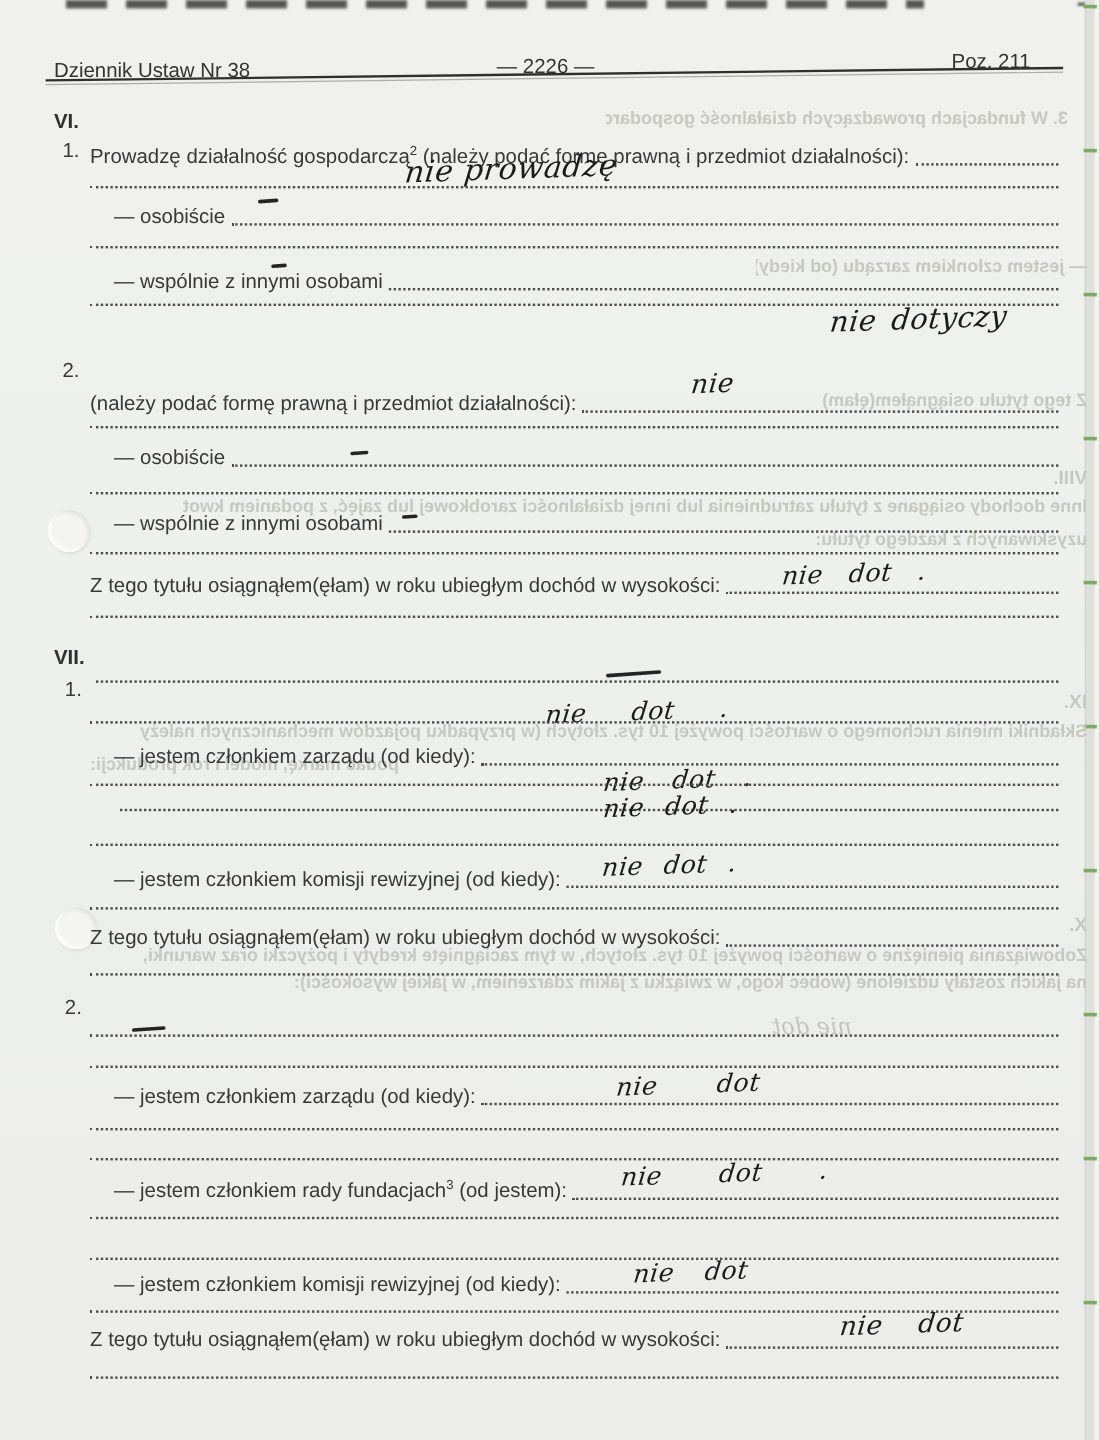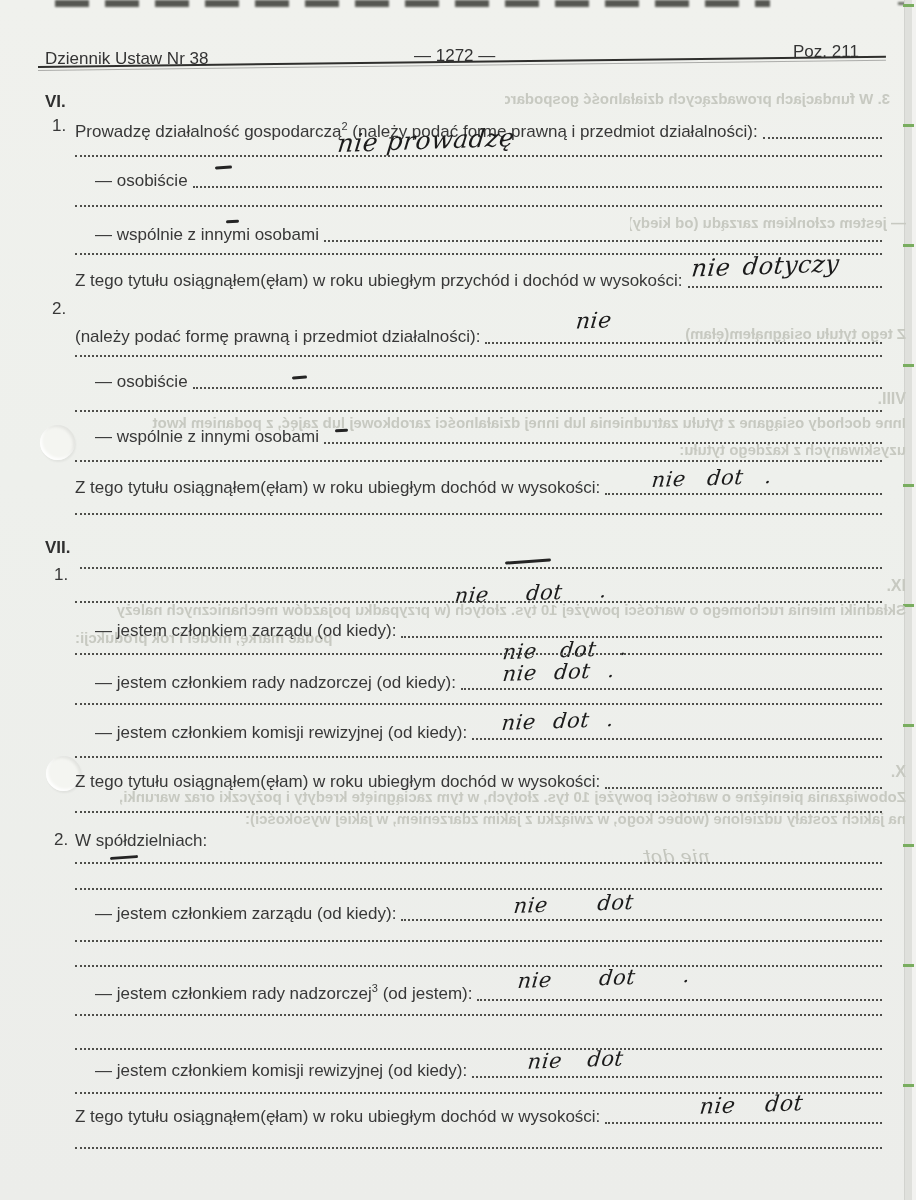--- a/index.html
+++ b/index.html
@@ -70,21 +70,21 @@
   <div class="bt" style="left:600px;top:441px;width:306px">uzyskiwanych z każdego tytułu:</div>
   <div class="bt" style="left:860px;top:577px;width:46px;font-size:16px">IX.</div>
   <div class="bt" style="left:75px;top:601px;width:831px">Składniki mienia ruchomego o wartości powyżej 10 tys. złotych (w przypadku pojazdów mechanicznych należy</div>
   <div class="bt right-in" style="left:75px;top:629px;width:345px">podać markę, model i rok produkcji:</div>
   <div class="bt" style="left:876px;top:763px;width:30px;font-size:16px">X.</div>
   <div class="bt" style="left:75px;top:788px;width:831px">Zobowiązania pieniężne o wartości powyżej 10 tys. złotych, w tym zaciągnięte kredyty i pożyczki oraz warunki,</div>
   <div class="bt" style="left:180px;top:810px;width:726px">na jakich zostały udzielone (wobec kogo, w związku z jakim zdarzeniem, w jakiej wysokości):</div>
   <div class="bt hand2" style="left:560px;top:845px;width:150px">nie dot</div>
 
   <div class="hdr" style="left:45px;top:49px">Dziennik Ustaw Nr 38</div>
-  <div class="hdr" style="left:414px;top:46px">— 1272 —</div>
+  <div class="hdr" style="left:414px;top:46px">— 2226 —</div>
   <div class="hdr" style="left:793px;top:42px">Poz. 211</div>
   <div class="hdr-rule"></div>
   <div class="hdr-rule2"></div>
 
   <div class="sect" style="top:92px">VI.</div>
 
   <span class="no" style="left:52px;top:116px">1.</span>
   <div class="row" style="left:75px;top:116px">
     <span class="t"><span>Prowadzę działalność gospodarczą</span><sup style="font-size:11px">2</sup><span> (należy podać formę prawną i przedmiot działalności):</span></span>
     <span class="lead"></span>
@@ -99,24 +99,20 @@
   <div class="hdash" style="left:215px;top:166px;width:17px"></div>
   <div class="dotline" style="top:205px"></div>
 
   <div class="row" style="left:95px;top:224px">
     <span class="t">— wspólnie z innymi osobami</span>
     <span class="lead"></span>
   </div>
   <div class="hdash" style="left:226px;top:220px;width:13px"></div>
   <div class="dotline" style="top:253px"></div>
 
-  <div class="row" style="left:75px;top:270px">
-    <span class="t">Z tego tytułu osiągnąłem(ęłam) w roku ubiegłym przychód i dochód w wysokości:</span>
-    <span class="lead"></span>
-  </div>
   <div class="hand" style="left:692px;top:252px;font-size:24px;word-spacing:4px">nie dotyczy</div>
 
   <span class="no" style="left:52px;top:299px">2.</span>
   <div class="row" style="left:75px;top:326px">
     <span class="t">(należy podać formę prawną i przedmiot działalności):</span>
     <span class="lead"></span>
   </div>
   <div class="hand" style="left:576px;top:308px;font-size:22px">nie</div>
   <div class="dotline" style="top:355px"></div>
 
@@ -152,57 +148,53 @@
   <div class="dotline" style="top:601px"></div>
 
   <div class="row" style="left:95px;top:620px">
     <span class="t">— jestem członkiem zarządu (od kiedy):</span>
     <span class="lead"></span>
   </div>
   <div class="hand" style="left:503px;top:638px;font-size:21px;word-spacing:16px">nie dot .</div>
   <div class="dotline" style="top:653px"></div>
 
   <div class="row" style="left:95px;top:672px">
-    <span class="t">— jestem członkiem rady nadzorczej (od kiedy):</span>
     <span class="lead"></span>
   </div>
   <div class="hand" style="left:503px;top:660px;font-size:21px;word-spacing:10px">nie dot .</div>
   <div class="dotline" style="top:703px"></div>
 
   <div class="row" style="left:95px;top:722px">
     <span class="t">— jestem członkiem komisji rewizyjnej (od kiedy):</span>
     <span class="lead"></span>
   </div>
   <div class="hand" style="left:502px;top:709px;font-size:21px;word-spacing:10px">nie dot .</div>
   <div class="dotline" style="top:756px"></div>
 
   <div class="row" style="left:75px;top:771px">
     <span class="t">Z tego tytułu osiągnąłem(ęłam) w roku ubiegłym dochód w wysokości:</span>
     <span class="lead"></span>
   </div>
   <div class="dotline" style="top:811px"></div>
 
   <span class="no" style="left:54px;top:830px">2.</span>
-  <div class="row" style="left:75px;top:830px">
-    <span class="t">W spółdzielniach:</span>
-  </div>
   <div class="dotline" style="top:862px"></div>
   <div class="hdash" style="left:110px;top:856px;width:28px"></div>
   <div class="dotline" style="top:888px"></div>
 
   <div class="row" style="left:95px;top:903px">
     <span class="t">— jestem członkiem zarządu (od kiedy):</span>
     <span class="lead"></span>
   </div>
   <div class="hand" style="left:514px;top:892px;font-size:21px;word-spacing:42px">nie dot</div>
   <div class="dotline" style="top:940px"></div>
   <div class="dotline" style="top:965px"></div>
 
   <div class="row" style="left:95px;top:978px">
-    <span class="t"><span>— jestem członkiem rady nadzorczej</span><sup style="font-size:11px">3</sup><span> (od jestem):</span></span>
+    <span class="t"><span>— jestem członkiem rady fundacjach</span><sup style="font-size:11px">3</sup><span> (od jestem):</span></span>
     <span class="lead"></span>
   </div>
   <div class="hand" style="left:518px;top:966px;font-size:21px;word-spacing:40px">nie dot .</div>
   <div class="dotline" style="top:1014px"></div>
   <div class="dotline" style="top:1048px"></div>
 
   <div class="row" style="left:95px;top:1060px">
     <span class="t">— jestem członkiem komisji rewizyjnej (od kiedy):</span>
     <span class="lead"></span>
   </div>

